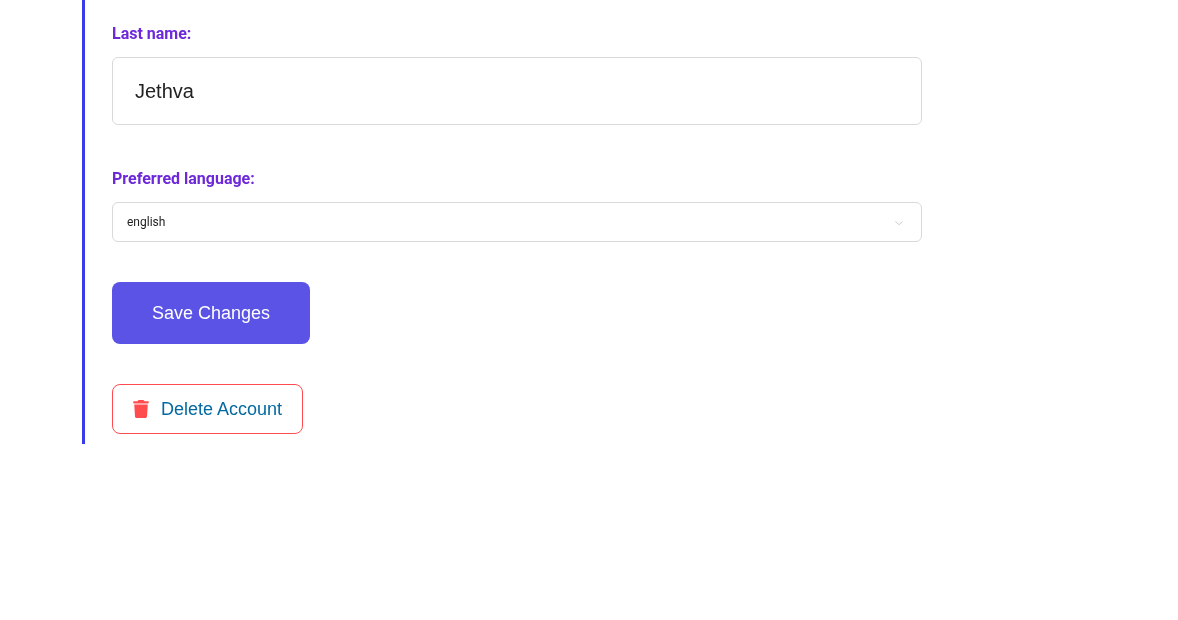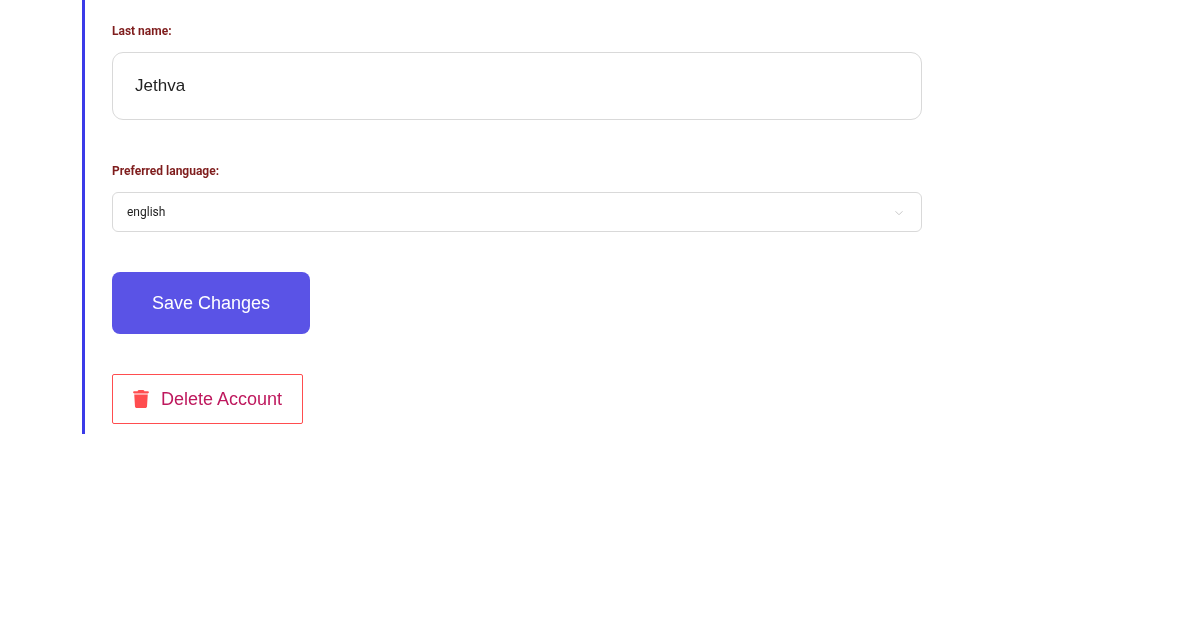--- a/index.html
+++ b/index.html
@@ -24,33 +24,33 @@
       padding-bottom: 10px;
     }
     .form-group {
       margin-bottom: 44px;
     }
     .form-group.first {
       padding-top: 24px;
     }
     .form-label {
       font-weight: 700;
-      font-size: 12px;
-      color: #7f1d1d;
+      font-size: 16px;
+      color: #6d28d9;
       display: block;
       margin-bottom: 14px;
     }
     .form-input {
       width: 810px;
       height: 68px;
       padding: 0 22px;
-      font-size: 17px;
+      font-size: 20px;
       color: #222;
       border: 1px solid #d9d9d9;
-      border-radius: 11px;
+      border-radius: 6px;
       background: #fff;
       outline: none;
     }
     .select-wrapper {
       position: relative;
       width: 810px;
     }
     .form-select {
       width: 100%;
       height: 40px;
@@ -96,25 +96,25 @@
       margin-bottom: 40px;
     }
     .btn-danger-outline {
       display: inline-flex;
       align-items: center;
       justify-content: center;
       gap: 12px;
       height: 50px;
       padding: 0 20px;
       background: #fff;
-      color: #be185d;
+      color: #0369a1;
       font-size: 18px;
       font-weight: 400;
       border: 1px solid #ff4d4f;
-      border-radius: 2px;
+      border-radius: 8px;
       cursor: pointer;
     }
     .trash-icon {
       width: 16px;
       height: 18px;
     }
     .trash-icon svg {
       width: 16px;
       height: 18px;
       fill: #ff4d4f;

